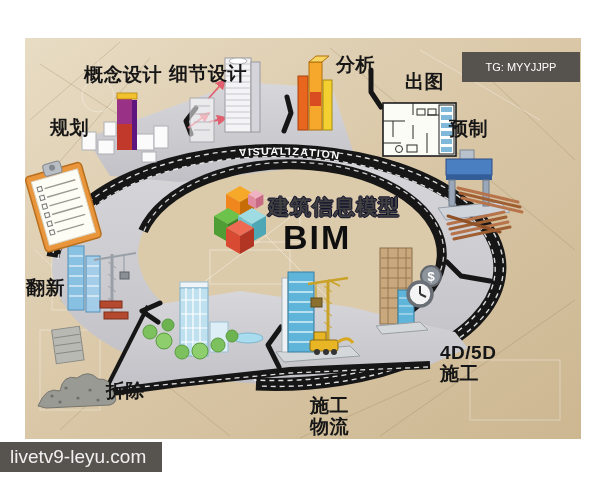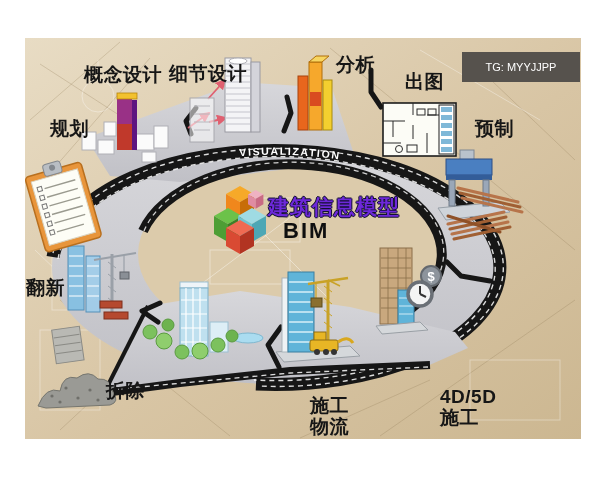--- a/index.html
+++ b/index.html
@@ -1,35 +1,35 @@
 <!DOCTYPE html>
 <html><head>
 <meta charset="utf-8">
 <style>
   html,body{margin:0;padding:0;background:#ffffff;}
   #stage{position:relative;width:600px;height:480px;background:#ffffff;overflow:hidden;
          font-family:"Liberation Sans","DejaVu Sans",sans-serif;}
   #art{position:absolute;left:0;top:0;}
   .label{position:absolute;font-weight:700;color:#161616;font-size:19px;line-height:1.1;
          white-space:pre-line;letter-spacing:0.5px;}
-  .st-planning{left:50px;top:119px;}
+  .st-planning{left:50px;top:119px;font-family:Liberation Mono, monospace;}
   .st-concept{left:84px;top:65px;}
   .st-detail{left:169px;top:40px;margin-top:24px;}
   .st-analysis{left:336px;top:55px;font-family:Liberation Serif, serif;}
   .st-drawing{left:405px;top:72px;text-align:center;}
-  .st-prefab{left:475px;top:119px;}
-  .st-c4d5d{left:440px;top:343px;margin-top:44px;}
+  .st-prefab{left:449px;top:119px;}
+  .st-c4d5d{left:440px;top:343px;}
   .st-logistics{left:310px;top:396px;}
   .st-operations{left:191px;top:391px;}
   .st-demolition{left:106px;top:381px;}
   .st-renovation{left:26px;top:279px;font-family:Liberation Mono, monospace;}
   .center-zh{position:absolute;left:268px;top:193px;font-size:21px;font-weight:800;
-             color:#6d28d9;letter-spacing:1px;
+             color:#404040;letter-spacing:1px;
              text-shadow:-1px 0 #12122e,1px 0 #12122e,0 -1px #12122e,0 1px #12122e;}
-  .center-bim{position:absolute;left:283px;top:218px;font-size:22px;font-weight:800;
+  .center-bim{position:absolute;left:283px;top:218px;font-size:34px;font-weight:800;
               color:#0f0f0f;letter-spacing:2px;text-align:center;}
   .tg-badge{position:absolute;left:462px;top:8px;width:118px;height:30px;background:#56524d;
             color:#ffffff;font-size:11px;display:flex;align-items:center;justify-content:center;margin-top:44px;}
   .watermark{position:absolute;left:0px;top:442px;width:162px;height:30px;background:#57534e;
              color:#f1f1f1;font-size:19px;display:flex;align-items:center;padding-left:10px;
              box-sizing:border-box;}
 </style>
 </head>
 <body>
 
@@ -352,14 +352,15 @@
 施工</div>
 <div class="label st-logistics">施工
 物流</div>
 <div class="label st-demolition">拆除</div>
 <div class="label st-renovation">翻新</div>
 
 <div class="center-zh">建筑信息模型</div>
 <div class="center-bim">BIM</div>
 
 <div class="tg-badge">TG: MYYJJPP</div>
+<div class="watermark">livetv9-leyu.com</div>
 
 </div>
 
 </body></html>

